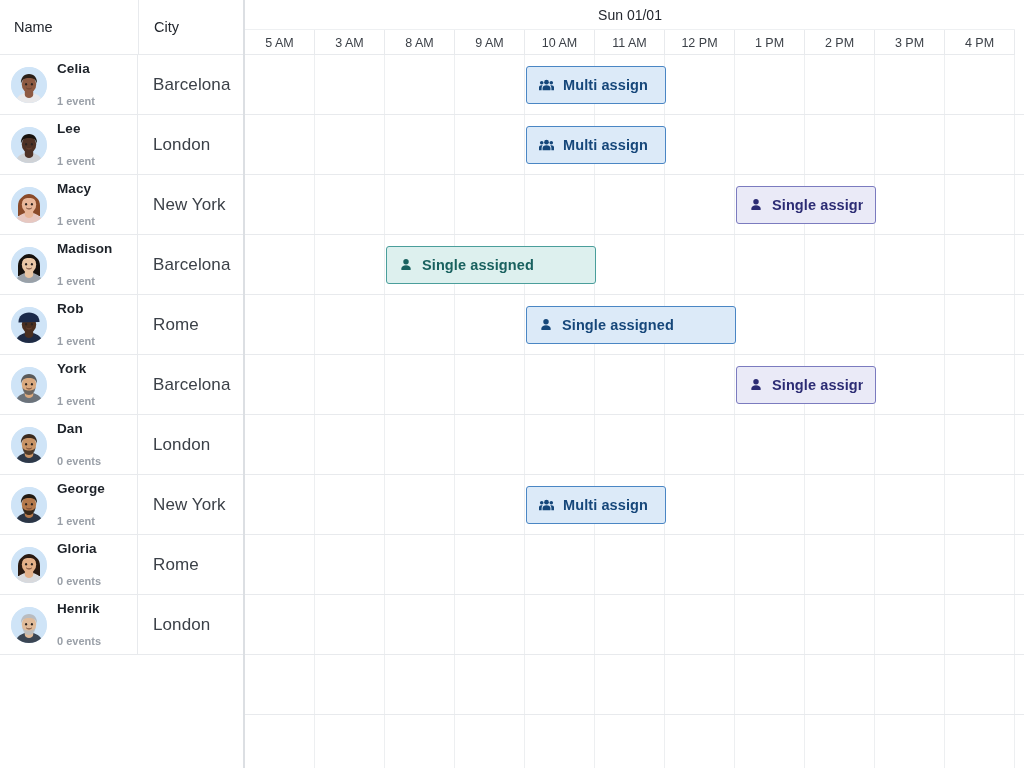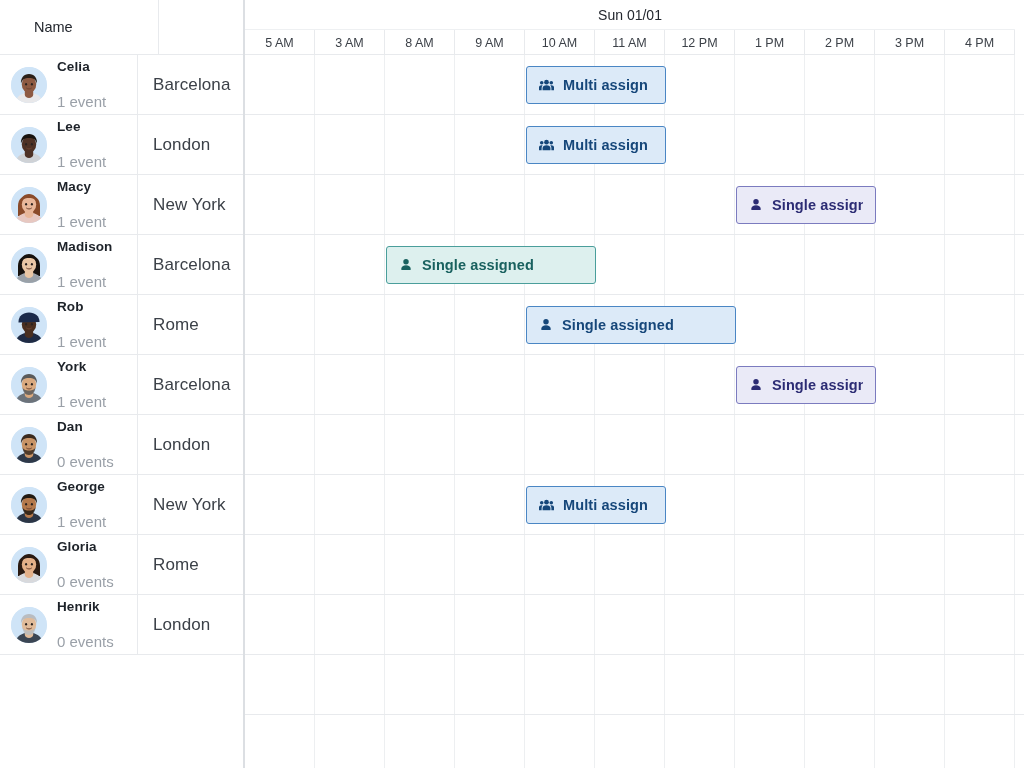--- a/index.html
+++ b/index.html
@@ -30,21 +30,20 @@
     border-right: 2px solid #dcdfe3;
     z-index: 4;
   }
   .lp-header {
     position: relative;
     height: 55px;
     display: flex;
     align-items: center;
     border-bottom: 1px solid #e8eaed;
     background: #fff;
-    padding-left: 20px;
   }
   .lp-header .col-name {
     width: 139px;
     padding-left: 14px;
     font-size: 14.5px;
     color: #23272e;
     border-right: 1px solid #e8eaed;
     height: 100%;
     display: flex;
     align-items: center;
@@ -91,23 +90,24 @@
   }
   .avatar svg { display: block; width: 36px; height: 36px; }
   .res-text { display: flex; flex-direction: column; justify-content: center; line-height: 1.15; }
   .res-name {
     font-size: 13.5px;
     font-weight: bold;
     color: #1d2229;
     letter-spacing: .1px;
   }
   .res-events {
-    font-size: 15px;
+    font-size: 11px;
     color: #9aa0a8;
     margin-top: 18px;
+    font-weight: bold;
   }
 
   
   #timeline {
     position: absolute;
     left: 245px; top: 0;
     width: 779px;
     height: 768px;
     overflow: hidden;
   }
@@ -211,20 +211,21 @@
   }
 </style>
 </head>
 <body>
 
 <div id="scheduler">
 
   <div id="left-panel">
     <div class="lp-header">
       <div class="col-name">Name</div>
+      <div class="col-city">City</div>
     </div>
     <div id="resource-rows">
         <div class="res-row">
     <div class="res-name-cell">
       <div class="avatar">
               <svg viewBox="0 0 36 36" xmlns="http://www.w3.org/2000/svg">
     <circle cx="18" cy="18" r="18" fill="#cfe4f7"></circle>
 
     <path d="M4 36c1.2-7 7-10.2 14-10.2S30.8 29 32 36z" fill="#e8e8ea"></path>
     <path d="M13.8 22.5h8.4v5.2c0 2-1.9 3.2-4.2 3.2s-4.2-1.2-4.2-3.2z" fill="#8d5a43"></path>

